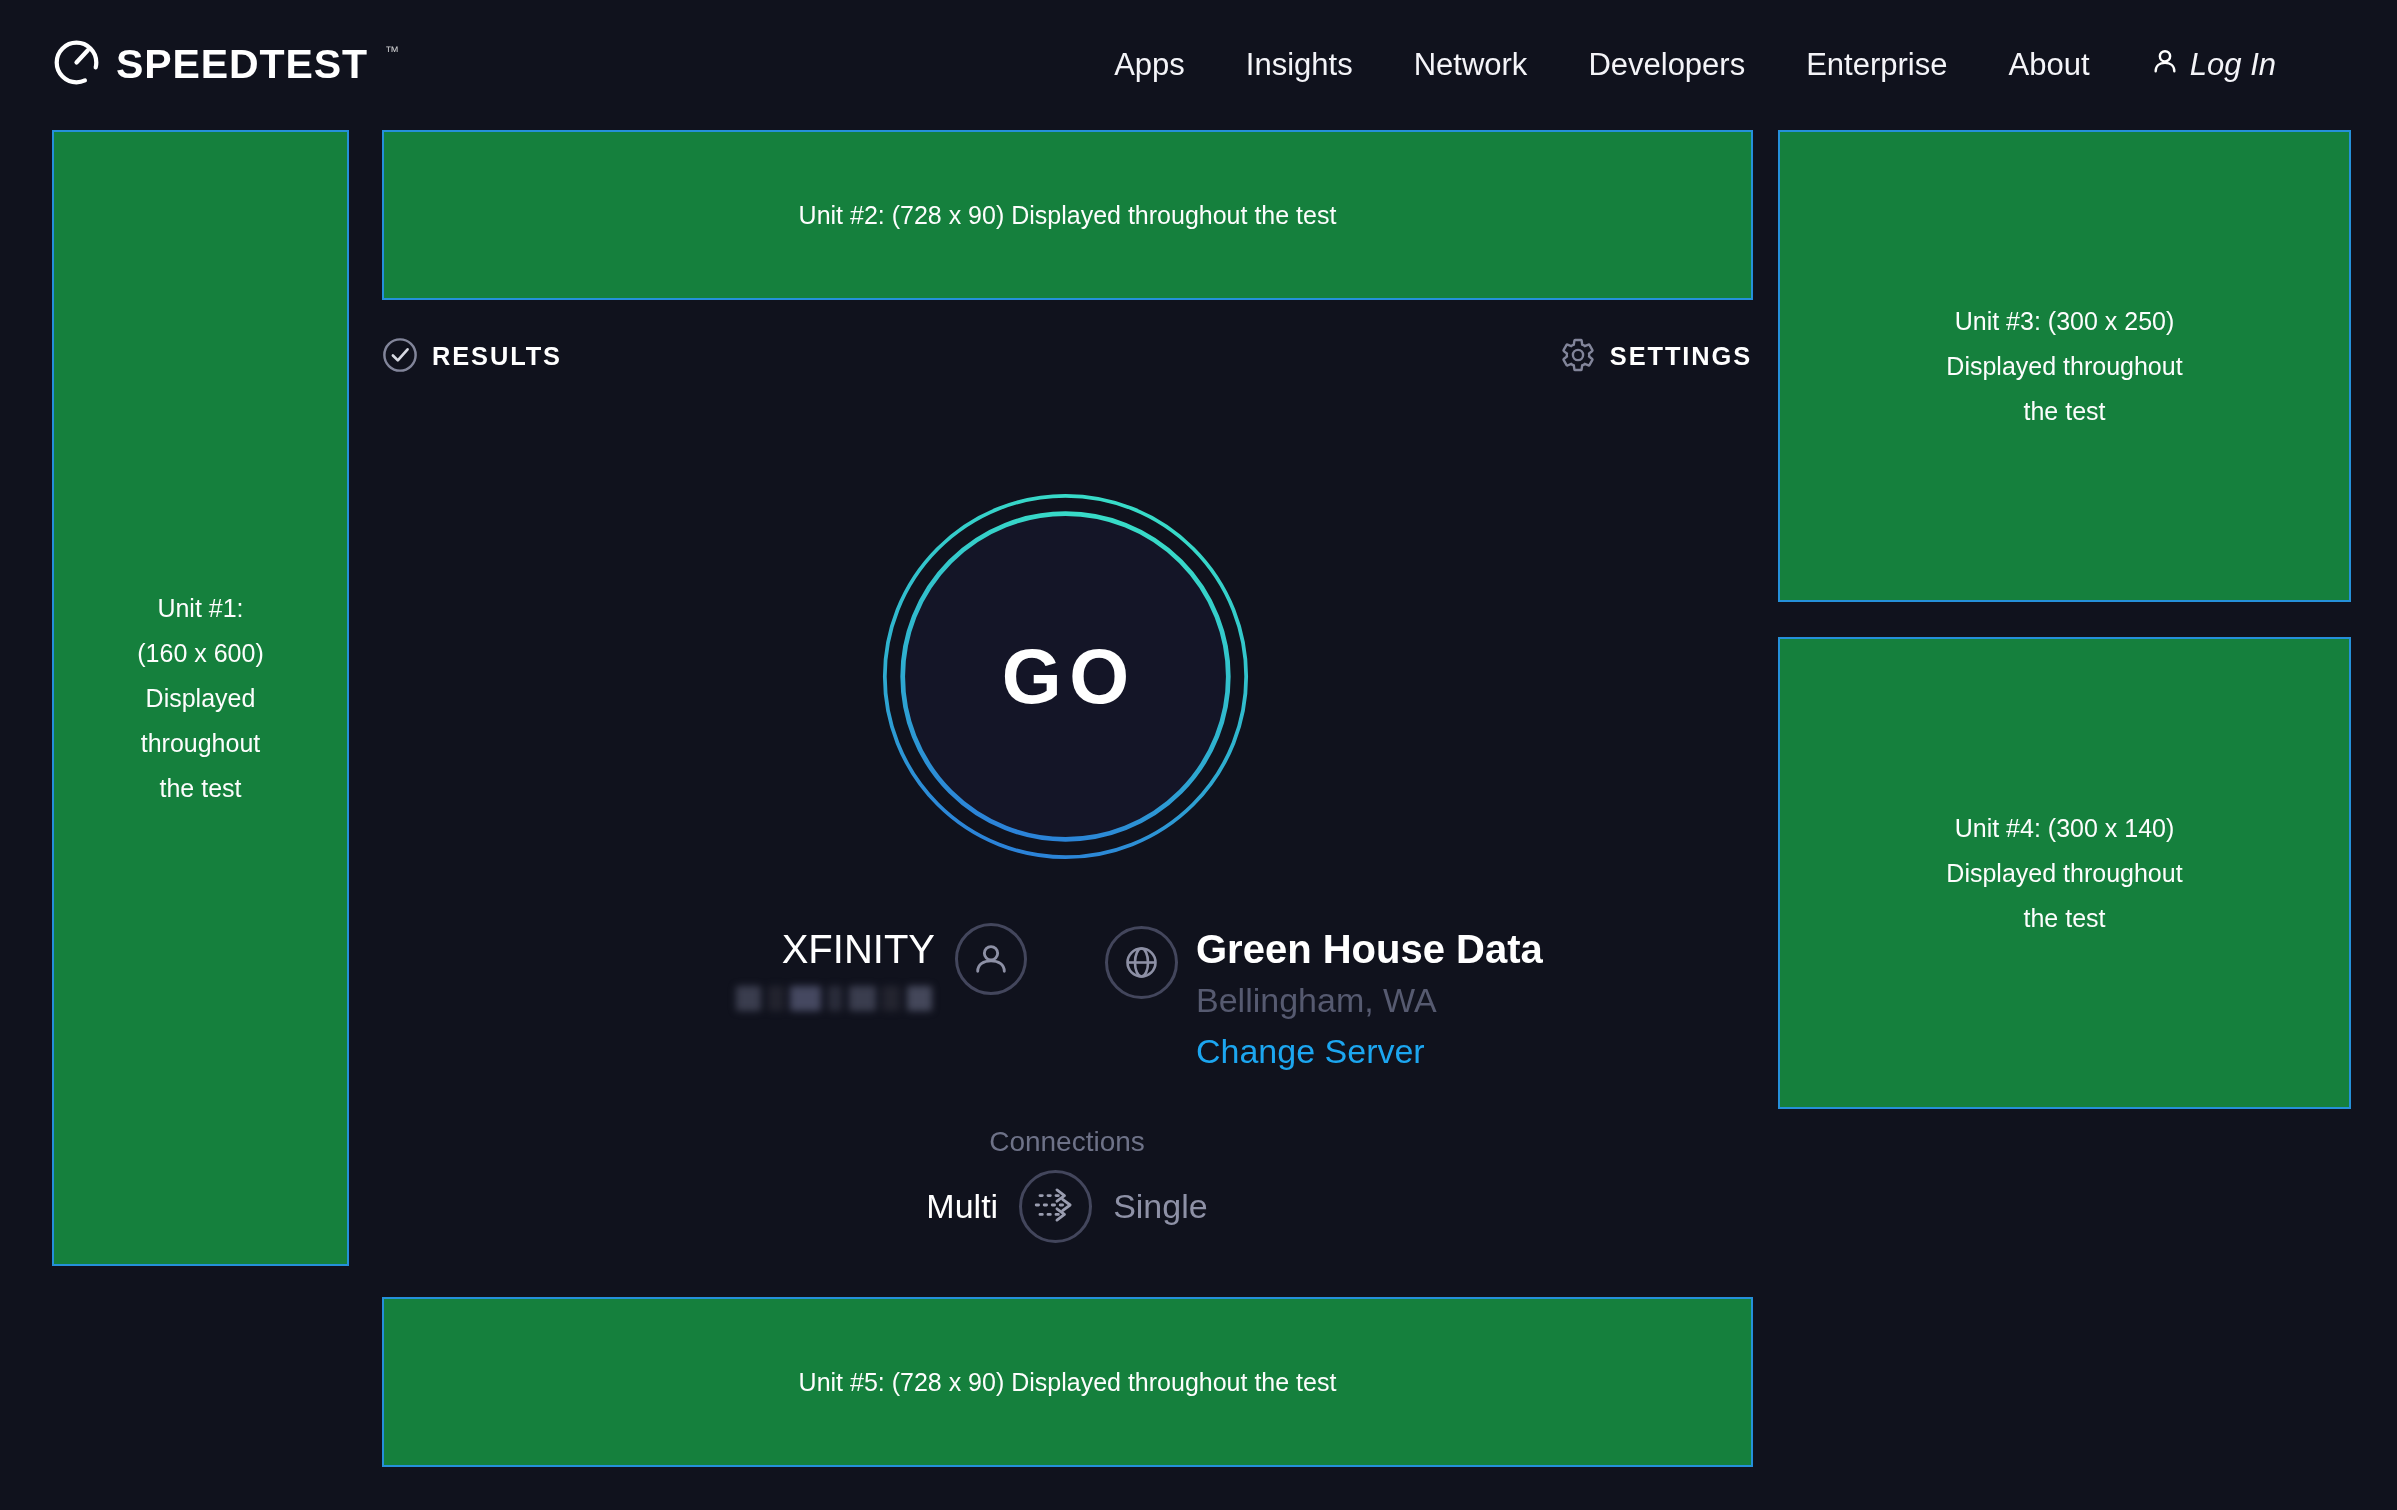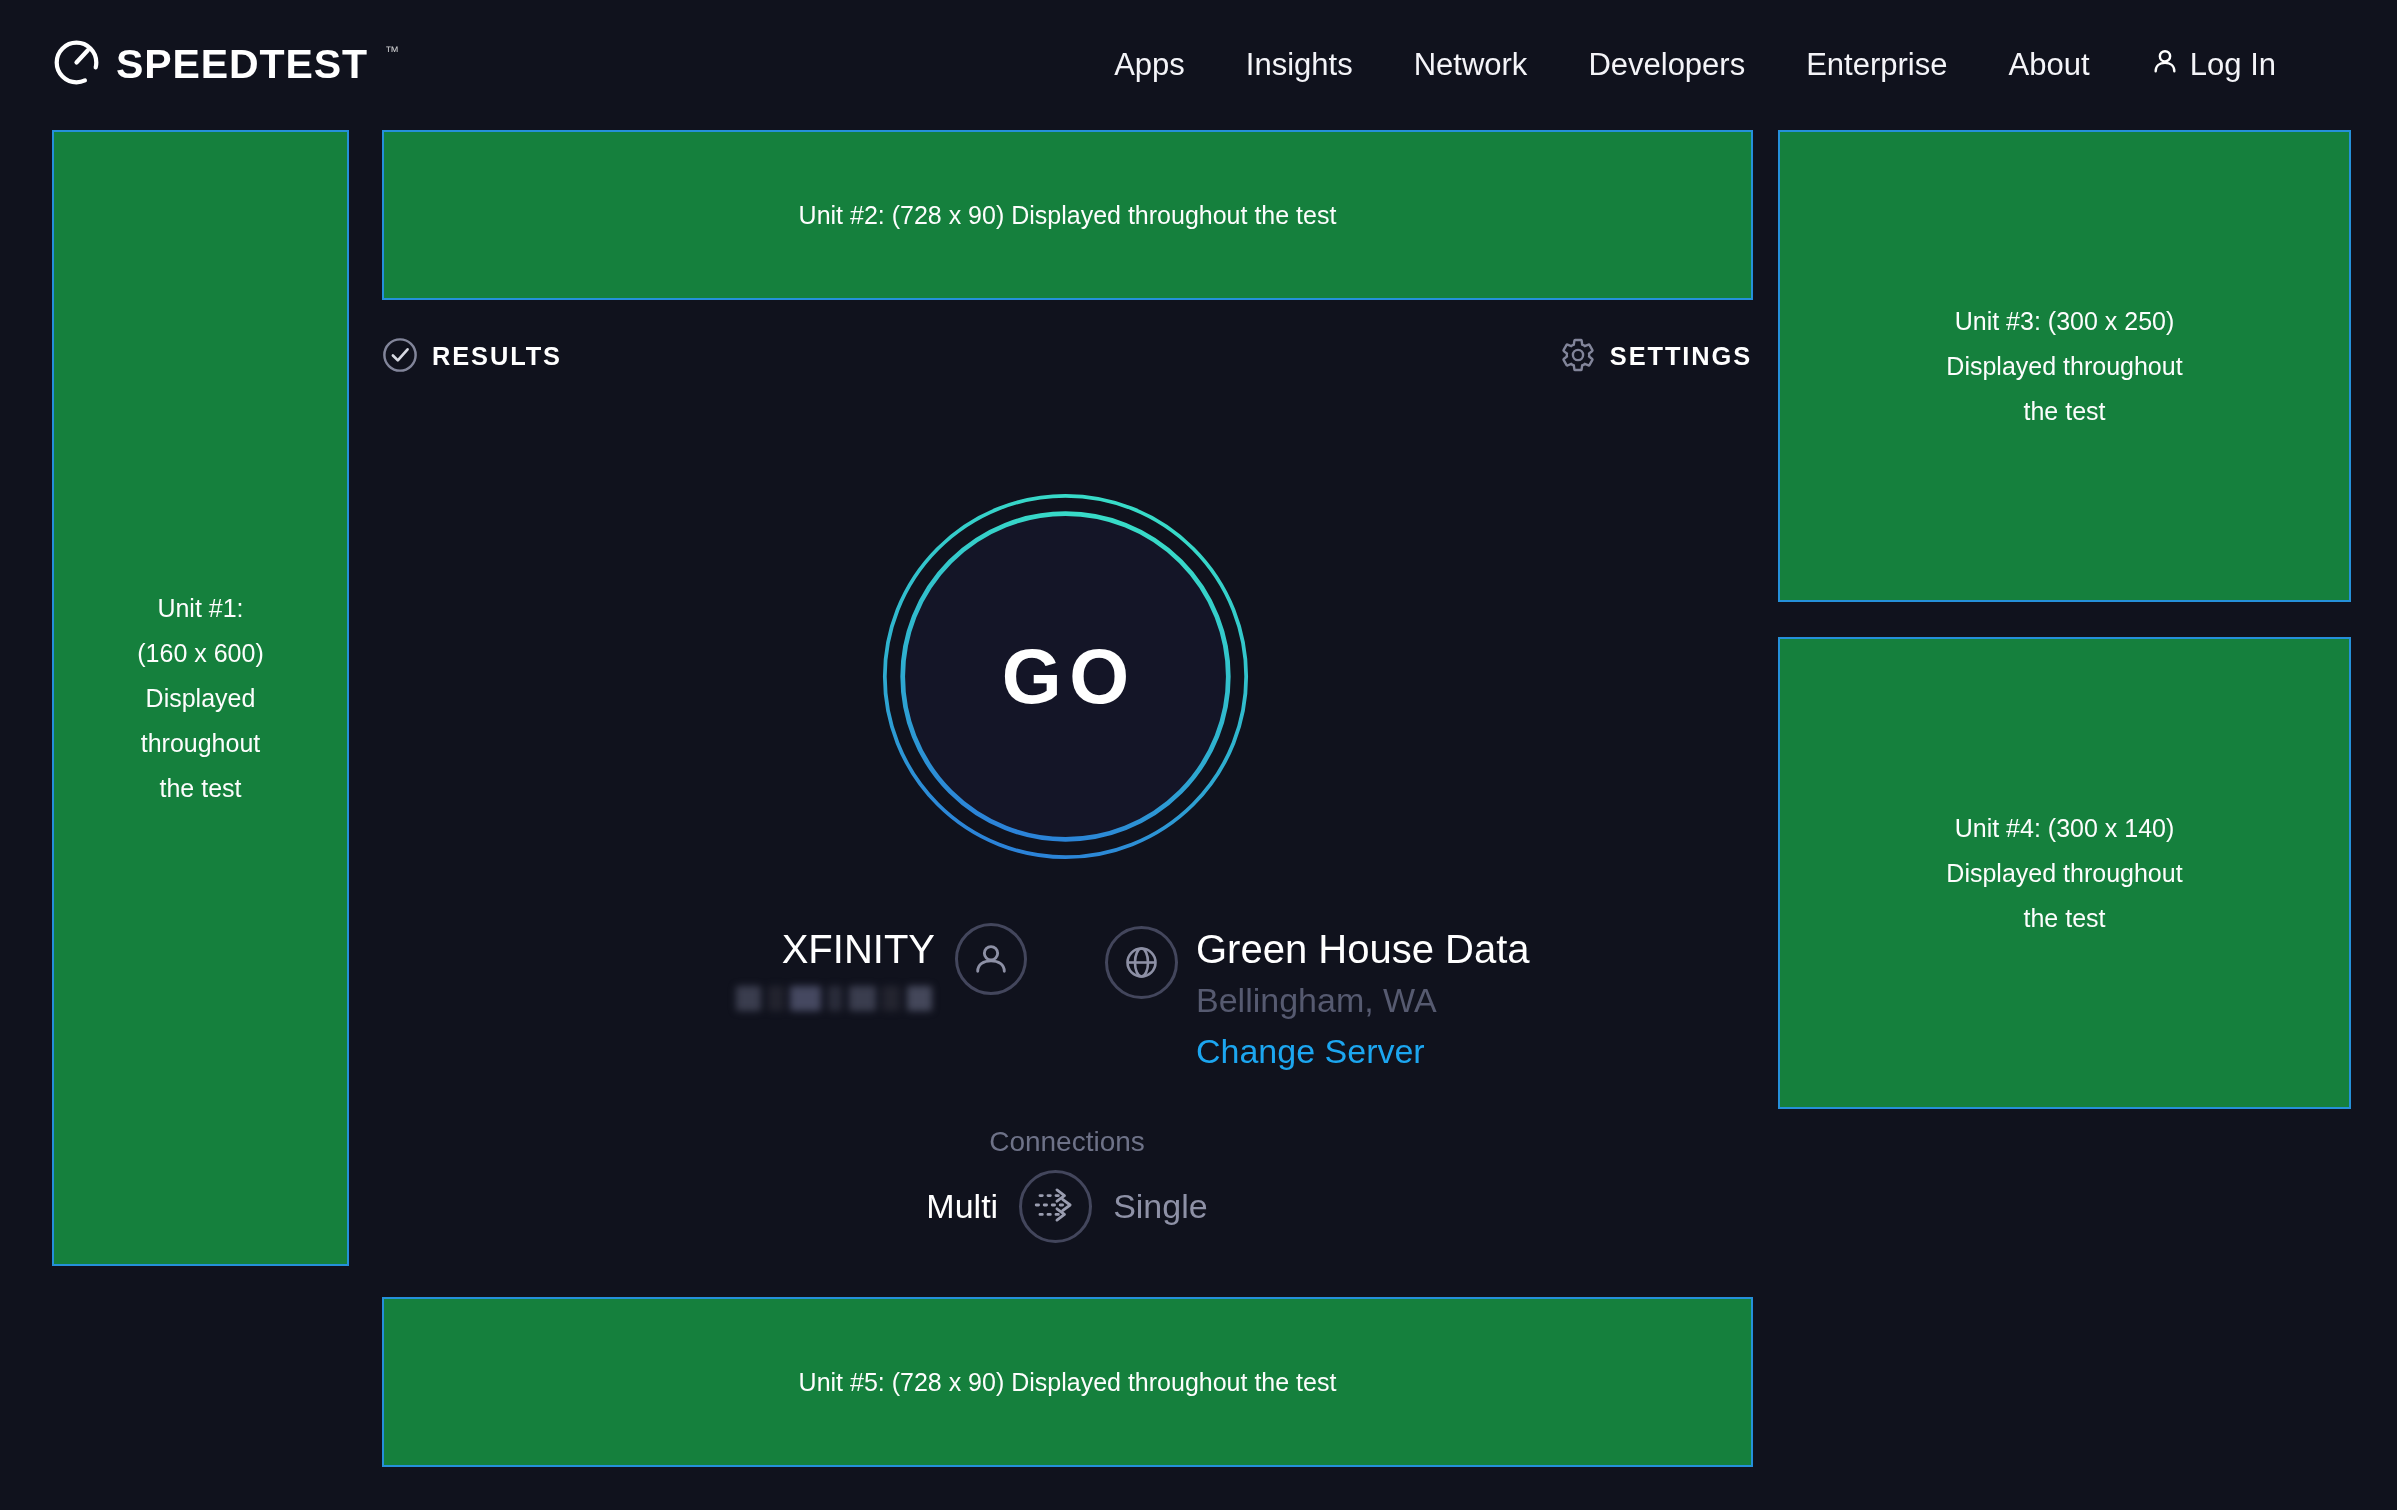--- a/index.html
+++ b/index.html
@@ -13,21 +13,21 @@
     color:#fff;
   }
 
   
   .header { position:absolute; top:0; left:0; width:2357px; height:130px; }
   .logo { position:absolute; left:52px; top:38px; display:flex; align-items:center; gap:15px; cursor:pointer; }
   .logo-text { font-size:41px; font-weight:bold; letter-spacing:0.9px; color:#fff; }
   .logo-tm { font-size:14px; vertical-align:top; position:relative; top:-13px; opacity:.75; margin-left:1.9px; }
   .nav { position:absolute; right:81px; top:0; height:130px; display:flex; align-items:center; gap:61px; }
   .nav-item { font-size:31px; color:#f4f4f8; cursor:pointer; white-space:nowrap; }
-  .login { display:flex; align-items:flex-start; gap:11.3px; }
+  .login { display:flex; align-items:flex-start; gap:11.3px;font-style:italic; }
 
   
   .ad {
     position:absolute;
     background:#15803d;
     border:2.8px solid #2590d9;
     display:flex; flex-direction:column;
     align-items:center; justify-content:center;
     text-align:center;
     font-size:25px; line-height:45px; color:#fdfdfd;
@@ -53,21 +53,21 @@
     font-size:77px; font-weight:bold; letter-spacing:7.5px; text-indent:7.5px; color:#fff;
   }
 
   
   .isp-name { position:absolute; left:603px; top:927px; width:332px; text-align:right; font-size:40px; font-weight:500; color:#fff; }
   .icon-circle { position:absolute; border:3.8px solid #43465c; border-radius:50%; display:flex; align-items:center; justify-content:center; }
   .isp-icon { left:955px; top:923px; width:72px; height:72px; }
   .server-icon { left:1105px; top:926px; width:73px; height:73px; }
   .redacted { position:absolute; left:736px; top:986px; width:196px; height:25.4px; display:flex; gap:6.6px; justify-content:flex-end; filter:blur(3.8px); }
   .redacted i { display:block; height:100%; border-radius:1.9px; }
-  .server-name { position:absolute; left:1196px; top:927px; font-size:40px; font-weight:400; color:#fff; }
+  .server-name { position:absolute; left:1196px; top:927px; font-size:40px; font-weight:700; color:#fff; }
   .server-loc { position:absolute; left:1196px; top:981px; font-size:34px; color:#565a70; }
   .change-server { position:absolute; left:1196px; top:1032px; font-size:34px; color:#1ca6f0; cursor:pointer; }
 
   
   .conn-label { position:absolute; left:382px; top:1126px; width:1370px; text-align:center; font-size:28px; color:#6e7288; }
   .conn-row { position:absolute; left:382px; top:1170px; width:1370px; display:flex; align-items:center; justify-content:center; gap:21px; }
   .conn-multi { font-size:34px; color:#fff; cursor:pointer; }
   .conn-single { font-size:34px; color:#8e91a6; cursor:pointer; }
   .conn-toggle { width:73px; height:73px; border:3.8px solid #43465c; border-radius:50%; display:flex; align-items:center; justify-content:center; cursor:pointer; }
 </style>

